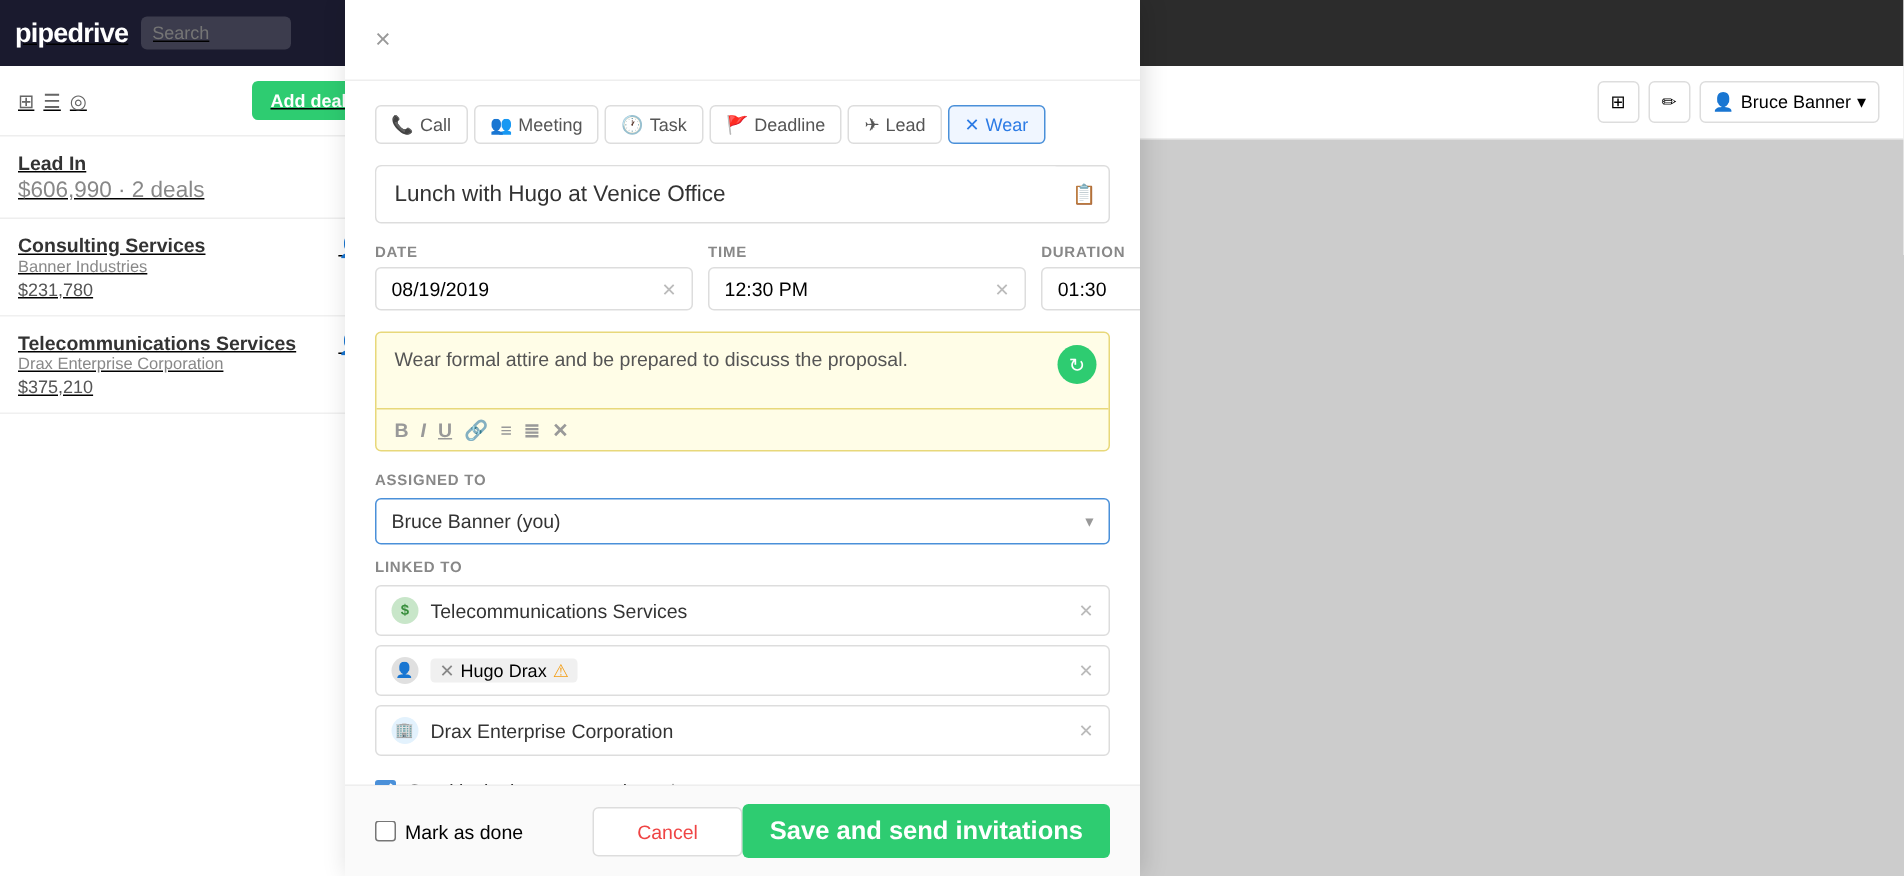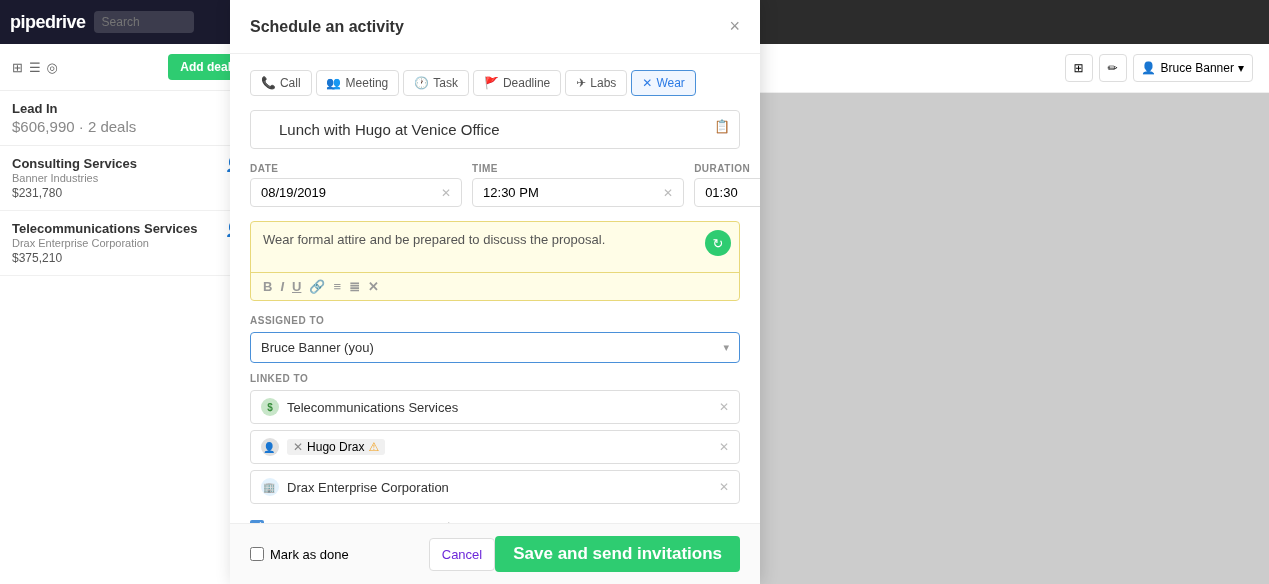--- a/index.html
+++ b/index.html
@@ -1,19 +1,19 @@
 <!DOCTYPE html>
 <html><head>
   <meta charset="utf-8">
   <style>
     * { box-sizing: border-box; margin: 0; padding: 0; }
     body { font-family: -apple-system, BlinkMacSystemFont, 'Segoe UI', sans-serif; font-size: 13px; background: #e8e8e8; width: 1269px; height: 584px; overflow: hidden; display: flex; }
 
     
-    .left-panel { width: 256px; background: #fff; border-right: 1px solid #ddd; flex-shrink: 0; }
+    .left-panel { width: 256px; background: #fff; border-right: 1px solid #ddd; flex-shrink: 0; text-decoration: underline; }
     .top-bar { background: #1a1a2e; display: flex; align-items: center; height: 44px; padding: 0 10px; gap: 8px; }
     .logo { color: #fff; font-size: 18px; font-weight: bold; letter-spacing: -0.5px; }
     .search-box { background: rgba(255,255,255,0.15); border: none; border-radius: 4px; padding: 4px 8px; color: #ccc; font-size: 12px; width: 100px; }
     .kanban-header { display: flex; align-items: center; padding: 10px 12px; gap: 8px; border-bottom: 1px solid #eee; }
     .kanban-icons { display: flex; gap: 6px; color: #666; }
     .add-deal-btn { background: #2ecc71; color: #fff; border: none; border-radius: 4px; padding: 6px 12px; font-size: 12px; font-weight: 600; cursor: pointer; margin-left: auto; }
     .lead-section { padding: 10px 12px; border-bottom: 1px solid #eee; }
     .lead-title { font-weight: 700; font-size: 13px; color: #333; }
     .lead-sub { font-size: 15px; color: #888; margin-top: 2px; }
     .deal-item { padding: 10px 12px; border-bottom: 1px solid #f0f0f0; position: relative; }
@@ -40,21 +40,21 @@
     .modal-title { font-size: 16px; font-weight: 600; color: #333; flex: 1; }
     .modal-close { background: none; border: none; font-size: 18px; color: #999; cursor: pointer; }
     .modal-body { flex: 1; overflow-y: auto; padding: 16px 20px; }
 
     
     .activity-tabs { display: flex; gap: 4px; flex-wrap: wrap; margin-bottom: 14px; }
     .activity-tab { display: flex; align-items: center; gap: 4px; padding: 5px 10px; border: 1px solid #ddd; border-radius: 4px; background: #fff; font-size: 12px; cursor: pointer; color: #555; }
     .activity-tab.active { border-color: #4a90d9; background: #f0f6ff; color: #2c7be5; }
 
     
-    .title-row { display: flex; border: 1px solid #ddd; border-radius: 4px; margin-bottom: 14px; padding-left: 16px; }
+    .title-row { display: flex; align-items: center; border: 1px solid #ddd; border-radius: 4px; margin-bottom: 14px; }
     .title-input { flex: 1; border: none; outline: none; padding: 10px 12px; font-size: 15px; color: #333; border-radius: 4px; }
     .title-icon { padding: 8px; color: #999; }
 
     
     .datetime-row { display: flex; gap: 10px; margin-bottom: 14px; }
     .field-group { flex: 1; }
     .field-label { font-size: 10px; font-weight: 700; color: #888; text-transform: uppercase; letter-spacing: 0.5px; margin-bottom: 4px; }
     .field-input { display: flex; align-items: center; border: 1px solid #ddd; border-radius: 4px; padding: 6px 10px; font-size: 13px; background: #fff; }
     .field-input input { border: none; outline: none; flex: 1; font-size: 13px; background: transparent; }
     .field-clear { color: #bbb; cursor: pointer; font-size: 12px; margin-left: 4px; }
@@ -82,21 +82,21 @@
     
     .invite-row { display: flex; align-items: center; gap: 8px; padding: 8px 0; }
     .checkbox { width: 14px; height: 14px; accent-color: #4a90d9; cursor: pointer; }
     .invite-label { font-size: 13px; color: #333; }
     .info-icon { color: #aaa; font-size: 13px; cursor: pointer; }
 
     
     .modal-footer { display: flex; align-items: center; padding: 12px 20px; border-top: 1px solid #eee; flex-shrink: 0; background: #fafafa; }
     .mark-done-row { display: flex; align-items: center; gap: 6px; }
     .footer-spacer { flex: 1; }
-    .cancel-btn { background: #fff; border: 1px solid #ddd; border-radius: 4px; padding: 8px 12px; font-size: 13px; color: #6d28d9; cursor: pointer; }
+    .cancel-btn { background: #fff; border: 1px solid #ddd; border-radius: 4px; padding: 8px 29px; font-size: 13px; color: #ef4444; cursor: pointer; }
     .save-btn { background: #2ecc71; border: none; border-radius: 4px; padding: 8px 18px; font-size: 17px; color: #fff; font-weight: 600; cursor: pointer; }
 
     .scrollbar-col { width: 8px; background: #f0f0f0; position: absolute; right: 0; top: 0; bottom: 0; }
     .scrollbar-thumb { width: 6px; height: 80px; background: #ccc; border-radius: 4px; margin: 4px 1px; }
   </style>
 </head>
 <body>
 
 <div style="display:flex; width:1269px; height:584px; position:relative; overflow:hidden;">
 
@@ -207,21 +207,20 @@
     </div>
 
     <div class="scrollbar-col">
       <div class="scrollbar-thumb"></div>
     </div>
   </div>
 
   <div style="position:absolute; left:230px; top:0; width:530px; height:584px; background:#fff; box-shadow: 2px 0 16px rgba(0,0,0,0.15); display:flex; flex-direction:column; z-index:50;">
 
     <div class="modal-header">
-      <span class="modal-title">Schedule an activity</span>
       <button class="modal-close">×</button>
     </div>
 
     <div class="modal-body" style="flex:1; overflow-y:auto;">
 
       <div class="activity-tabs">
         <button class="activity-tab">
           <span>📞</span>
           <span>Call</span>
         </button>
@@ -232,21 +231,21 @@
         <button class="activity-tab">
           <span>🕐</span>
           <span>Task</span>
         </button>
         <button class="activity-tab">
           <span>🚩</span>
           <span>Deadline</span>
         </button>
         <button class="activity-tab">
           <span>✈</span>
-          <span>Labs</span>
+          <span>Lead</span>
         </button>
         <button class="activity-tab active">
           <span>✕</span>
           <span>Wear</span>
         </button>
       </div>
 
       <div class="title-row">
         <input class="title-input" value="Lunch with Hugo at Venice Office" style="">
         <span class="title-icon">📋</span>

